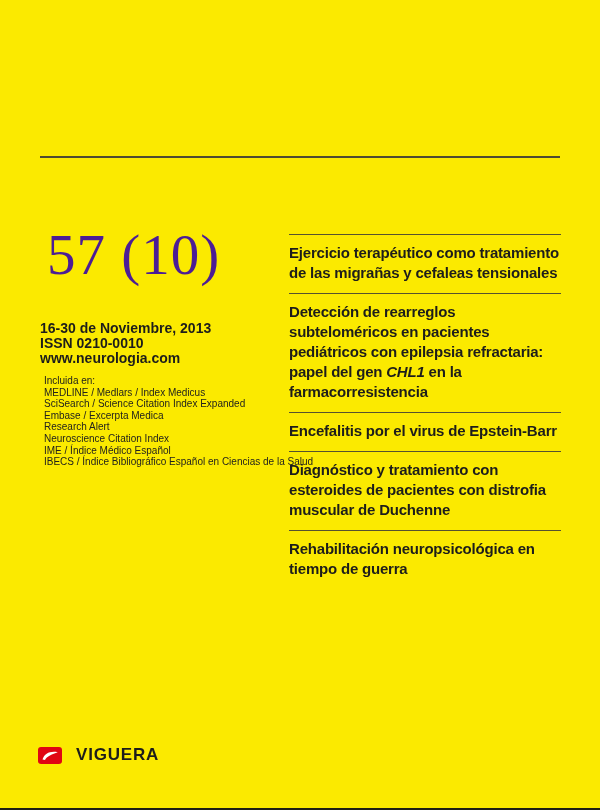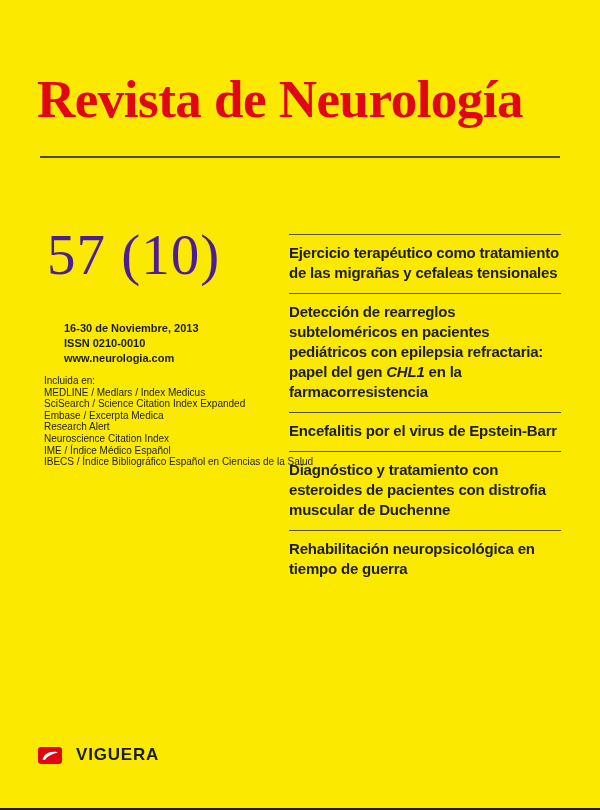--- a/index.html
+++ b/index.html
@@ -43,25 +43,24 @@
     font-size: 57px;
     line-height: 90px;
     letter-spacing: 1px;
     color: #4c1d95;
     white-space: nowrap;
   }
   .meta-block {
     position: absolute;
     left: 40px;
     top: 321px;
-    font-size: 11px;
+    font-size: 14px;
     line-height: 15px;
     font-weight: 700;
     color: #1D1D1B;
-    margin-left: 24px;
   }
   .meta-block .website { color: #1D1D1B; text-decoration: none; display: block; }
   .index-block {
     position: absolute;
     left: 44px;
     top: 375px;
     font-size: 10px;
     line-height: 11.6px;
     font-weight: 400;
     color: #23231C;
@@ -109,21 +108,20 @@
     width: 100%;
     height: 2px;
     background: #1F1F14;
   }
 </style>
 </head>
 <body>
 
 <div class="cover">
 
-  <h1 class="journal-title">Revista de Neurología</h1>
 
   <div class="title-rule"></div>
 
   <div class="issue-number">57 (10)</div>
 
   <div class="meta-block">
     <div>16-30 de Noviembre, 2013</div>
     <div>ISSN 0210-0010</div>
     <a class="website" href="#">www.neurologia.com</a>
   </div>

